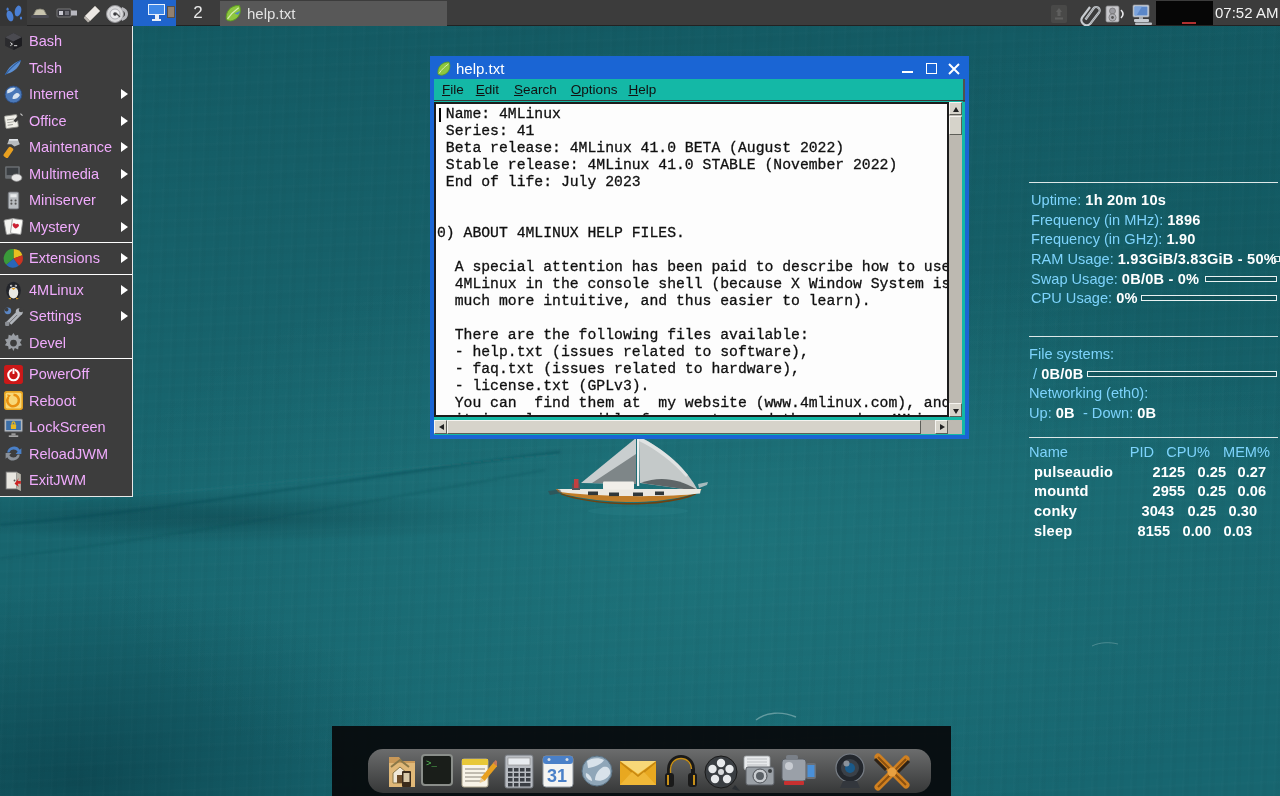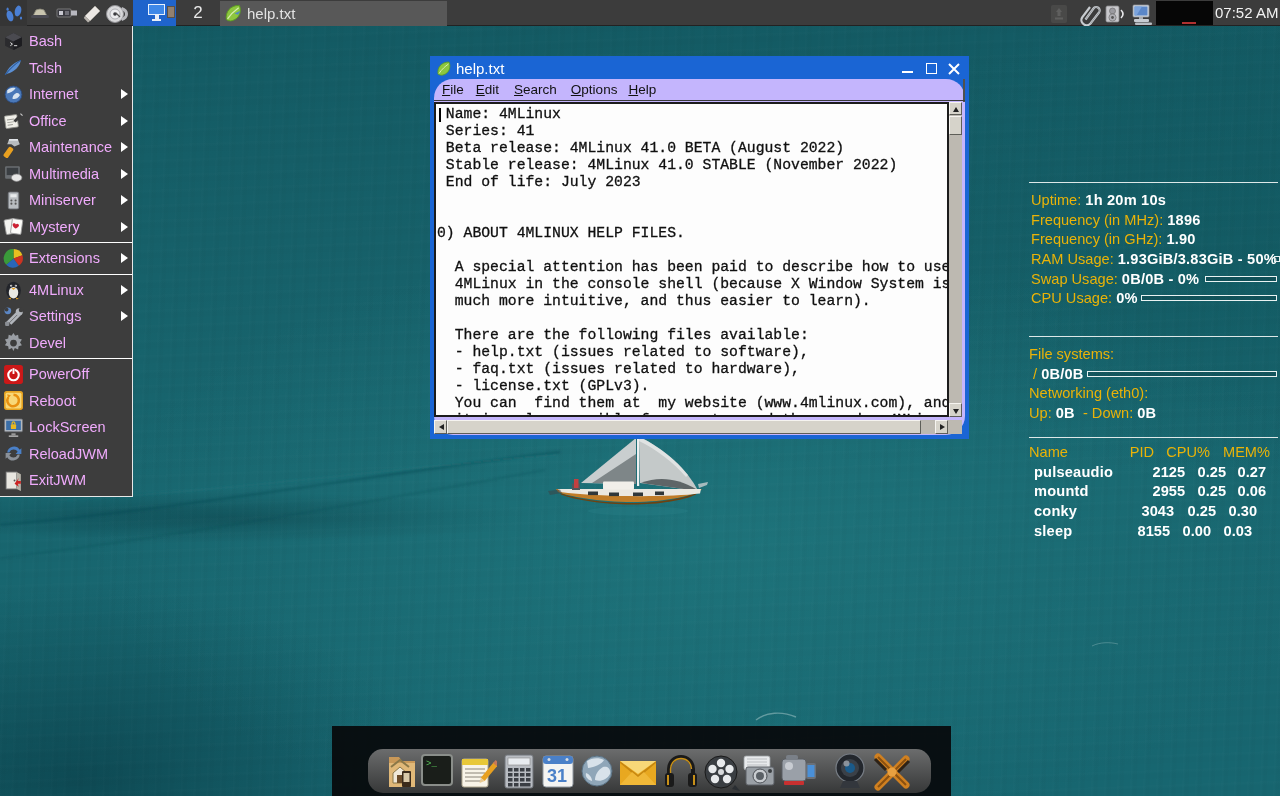--- a/index.html
+++ b/index.html
@@ -33,29 +33,29 @@
   
   #menu { position:absolute; left:0; top:26px; width:133px; background:#3d3d3d; padding:2px 0 2px 0; border-right:1px solid #e8e8e8; border-bottom:1px solid #e8e8e8; }
   .mi { height:26.5px; display:flex; align-items:center; color:#f0abfc; font-size:14.5px; position:relative; }
   .mi svg { width:21px; height:21px; margin:0 5px 0 3px; flex:0 0 21px; }
   .mi .arr { position:absolute; right:4px; top:50%; margin-top:-5px; width:0; height:0; border-left:7px solid #fff; border-top:5px solid transparent; border-bottom:5px solid transparent; }
   .msep { height:1px; background:#fff; margin:2px 0; }
 
   
   .ck { position:absolute; color:#fff; font-size:14.6px; white-space:nowrap; }
   .ck .ln { height:19.7px; line-height:19.7px; position:relative; }
-  .lb { color:#eab308; }
+  .lb { color:#7dd3fc; }
   .ck b { color:#fff; font-weight:bold; letter-spacing:0.2px; }
   .chr { position:absolute; height:1px; background:#dde8e8; }
   .cbar { position:absolute; height:6px; border:1px solid #e9f2f2; background:rgba(10,40,46,0.2); }
   .pcol { position:absolute; text-align:right; font-weight:bold; }
 
   
   #win { position:absolute; left:430px; top:56px; width:539px; height:383px; background:#1a65d4; }
-  #wininner { position:absolute; left:4px; top:23px; width:531px; height:356px; background:#c4b5fd;border-radius:19px; }
+  #wininner { position:absolute; left:4px; top:23px; width:531px; height:356px; background:#14b8a6; }
   #title { position:absolute; left:4px; top:2px; right:4px; height:21px; color:#fff; font-size:15px; line-height:21px; }
   #title .txt { position:absolute; left:22px; top:0; }
   #menubar { position:absolute; left:0; top:0; width:531px; height:22px; border-bottom:1px solid #3a3a3a; color:#111; font-size:13.5px; line-height:21px; white-space:nowrap; }
   #menubar span.m1 { margin-left:8px; }
   #menubar span.m2 { margin-left:12px; }
   #menubar span.m3 { margin-left:15px; }
   #menubar span.m4 { margin-left:14px; }
   #menubar span.m5 { margin-left:11px; }
   #menubar u { text-decoration:underline; }
   #txtframe { position:absolute; left:0; top:23px; width:515px; height:315px; border:2px solid #1c1c1c; background:#fdfdfd; overflow:hidden; }

